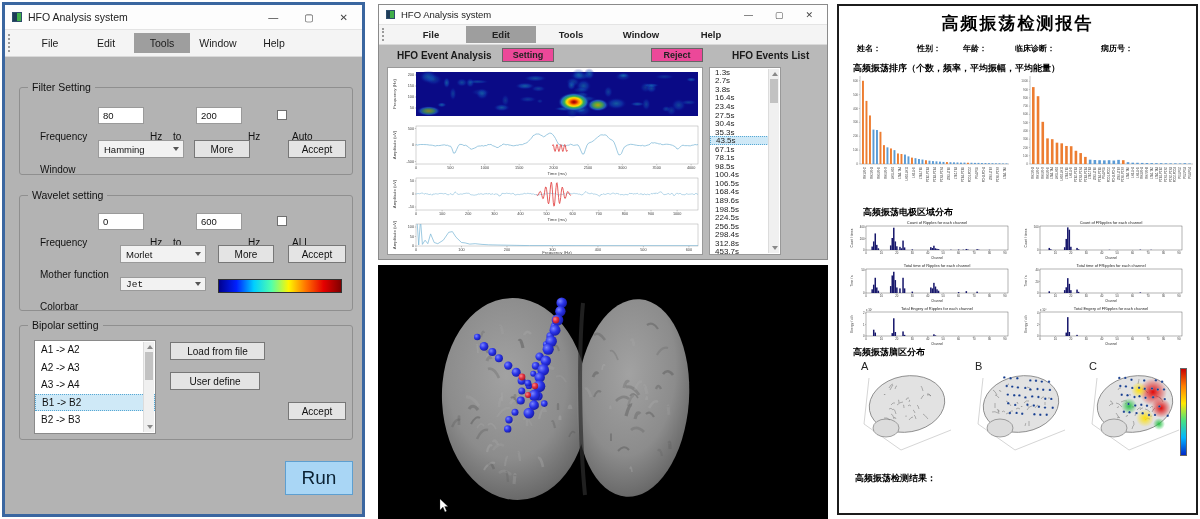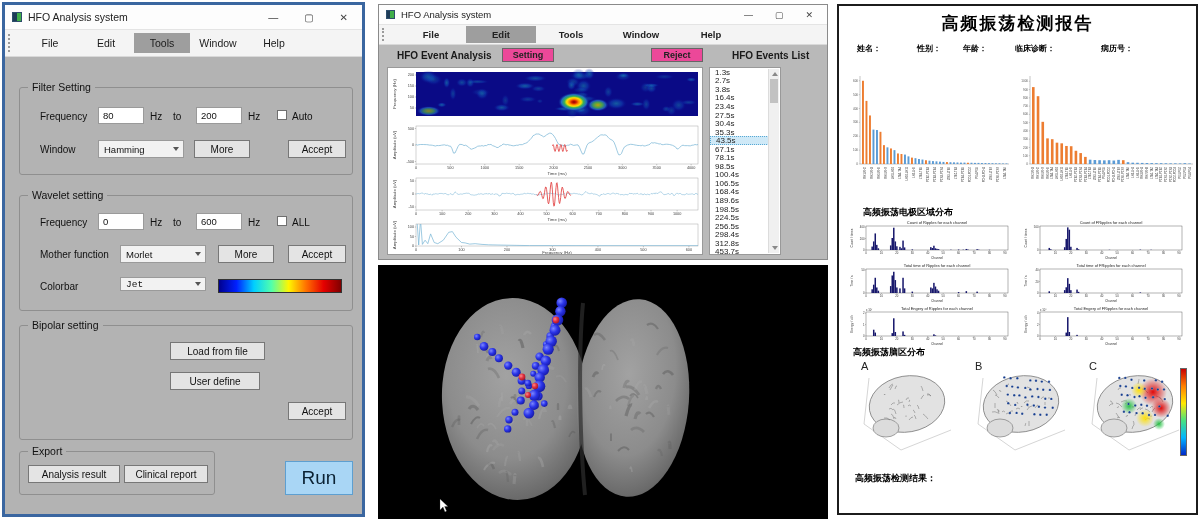--- a/index.html
+++ b/index.html
@@ -13,21 +13,21 @@
   .tbtitle { font-size:10.5px; color:#222; white-space:nowrap; }
   .wctl { margin-left:26px; font-size:10px; color:#444; cursor:default; }
   .wctl:last-child { margin-right:14px; }
   .menubar { position:absolute; left:0; right:0; background:#f4f4f4; display:flex; align-items:center; border-bottom:1px solid #d9d9d9; }
   .grip { width:4px; height:70%; margin-left:3px; margin-right:10px; border-left:2px dotted #9a9a9a; }
   .menu-item { width:56px; text-align:center; font-size:10.5px; color:#1b1b1b; padding:4px 0; }
   .menu-item.active { background:#9e9e9e; }
 
   .groupbox { position:absolute; border:1px solid #8f8f8f; border-radius:3px; }
   .legend { position:absolute; top:-7px; left:8px; background:#b3b3b3; padding:0 4px; font-size:10.5px; color:#111; white-space:nowrap; }
-  .lbl { position:absolute; font-size:10px; color:#111; white-space:nowrap; }
+  .lbl { position:absolute; font-size:10px; color:#111; white-space:nowrap;margin-top:20px; }
   .input { position:absolute; background:#fff; border:1px solid #9a9a9a; font-size:9.5px; color:#111; display:flex; align-items:center; padding-left:4px; }
   .btn { position:absolute; background:#e4e4e4; border:1px solid #777; font-size:10px; color:#111; display:flex; align-items:center; justify-content:center; white-space:nowrap; }
   .select { position:absolute; background:#f2f2f2; border:1px solid #9a9a9a; font-size:9.5px; color:#111; display:flex; align-items:center; padding-left:5px; }
   .selarrow { position:absolute; right:4px; top:50%; margin-top:-2px; width:0; height:0; border-left:3.5px solid transparent; border-right:3.5px solid transparent; border-top:4px solid #555; }
   .checkbox { position:absolute; width:10px; height:10px; background:#fff; border:1px solid #6f6f6f; }
 
   .vscroll { position:absolute; right:1px; top:1px; bottom:1px; width:11px; background:#f0f0f0; border-left:1px solid #dcdcdc; }
   .sarrow { position:absolute; left:2.5px; width:0; height:0; border-left:3px solid transparent; border-right:3px solid transparent; }
   .sarrow.up { top:3px; border-bottom:4px solid #8a8a8a; }
   .sarrow.down { bottom:3px; border-top:4px solid #8a8a8a; }
@@ -132,30 +132,37 @@
         <span class="lbl" style="left:20px;top:85px;">Colorbar</span>
         <div class="select" style="left:100px;top:81px;width:86px;height:14px;font-family:Liberation Mono, monospace;">
           <span>Jet</span>
           <span class="selarrow"></span>
         </div>
         <div class="abs" id="jet-bar" style="left: 198px; top: 83px; width: 124px; height: 14px; border: 1px solid rgb(51, 51, 51); background: linear-gradient(to right, rgb(0, 0, 143), rgb(0, 32, 255), rgb(0, 207, 255), rgb(80, 255, 173), rgb(255, 246, 0), rgb(255, 112, 0), rgb(229, 0, 0), rgb(128, 0, 0));"></div>
       </div>
 
       <div class="groupbox" style="left:14px;top:268px;width:334px;height:115px;">
         <span class="legend">Bipolar setting</span>
+        <div class="abs" id="bipolar-list" style="left:14px;top:14px;width:122px;height:94px;background:#fff;border:1px solid #8a8a8a;overflow:hidden;">
+          <div class="vscroll">
+            <span class="sarrow up"></span>
+            <div class="sthumb" style="top:10px;height:28px;"></div>
+            <span class="sarrow down"></span>
+          </div>
+        <div class="list-item">A1 -&gt; A2</div>
+            <div class="list-item">A2 -&gt; A3</div>
+            <div class="list-item">A3 -&gt; A4</div>
+            <div class="list-item sel">B1 -&gt; B2</div>
+            <div class="list-item">B2 -&gt; B3</div>
+          </div>
         <div class="btn" style="left:150px;top:16px;width:95px;height:18px;">Load from file</div>
         <div class="btn" style="left:150px;top:46px;width:90px;height:18px;text-align:center;">User define</div>
         <div class="btn" style="left:268px;top:76px;width:58px;height:18px;">Accept</div>
       </div>
 
-      <div class="groupbox" style="left:14px;top:394px;width:196px;height:44px;">
-        <span class="legend">Export</span>
-        <div class="btn" style="left:8px;top:13px;width:92px;height:18px;">Analysis result</div>
-        <div class="btn" style="left:104px;top:13px;width:84px;height:18px;">Clinical report</div>
-      </div>
 
       <div class="btn" id="run-btn" style="left:280px;top:404px;width:68px;height:34px;">Run</div>
     </div>
   </div>
 
   <div class="abs" id="mid-window">
     <div class="win-titlebar">
       <span class="appicon" style="width:9px;height:9px;"></span>
       <span class="tbtitle">HFO Analysis system</span>
       <span style="margin-left:auto;"></span>
@@ -535,20 +542,21 @@
 
   <div class="abs" id="report">
     <div id="report-title">高频振荡检测报告</div>
     <div id="report-fields">
         <span class="rfield" style="left: 18px; top: 37px;">姓名：</span>
         <span class="rfield" style="left: 78px; top: 37px;">性别：</span>
         <span class="rfield" style="left: 124px; top: 37px;">年龄：</span>
         <span class="rfield" style="left: 176px; top: 37px;">临床诊断：</span>
         <span class="rfield" style="left: 262px; top: 37px;">病历号：</span>
       </div>
+    <span class="rheading" style="left:14px;top:56px;">高频振荡排序（个数，频率，平均振幅，平均能量）</span>
     <svg class="abs" id="sort-left" width="166" height="128" viewBox="0 0 166 128" style="left:6px;top:66px;">
         <text x="13" y="93.1" text-anchor="end" font-size="3" fill="#555">0</text>
         <line x1="13.8" y1="92" x2="15" y2="92" stroke="#888" stroke-width="0.4"></line>
         <text x="13" y="79.2290322580645" text-anchor="end" font-size="3" fill="#555">100</text>
         <line x1="13.8" y1="78.12903225806451" x2="15" y2="78.12903225806451" stroke="#888" stroke-width="0.4"></line>
         <text x="13" y="65.35806451612902" text-anchor="end" font-size="3" fill="#555">200</text>
         <line x1="13.8" y1="64.25806451612902" x2="15" y2="64.25806451612902" stroke="#888" stroke-width="0.4"></line>
         <text x="13" y="51.48709677419355" text-anchor="end" font-size="3" fill="#555">300</text>
         <line x1="13.8" y1="50.38709677419355" x2="15" y2="50.38709677419355" stroke="#888" stroke-width="0.4"></line>
         <text x="13" y="37.616129032258065" text-anchor="end" font-size="3" fill="#555">400</text>

